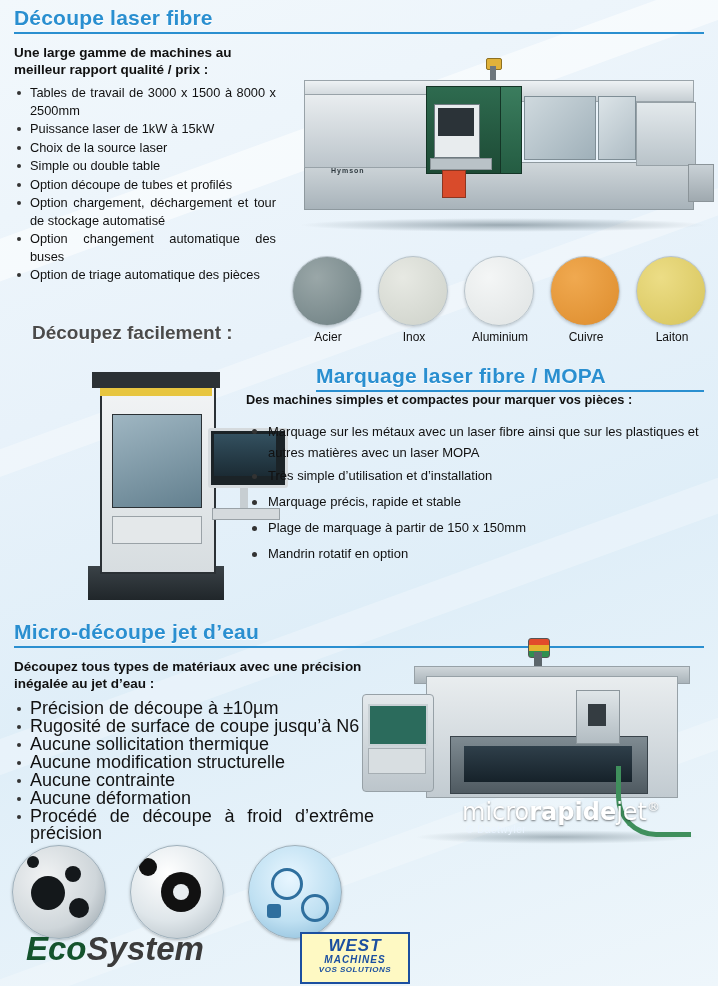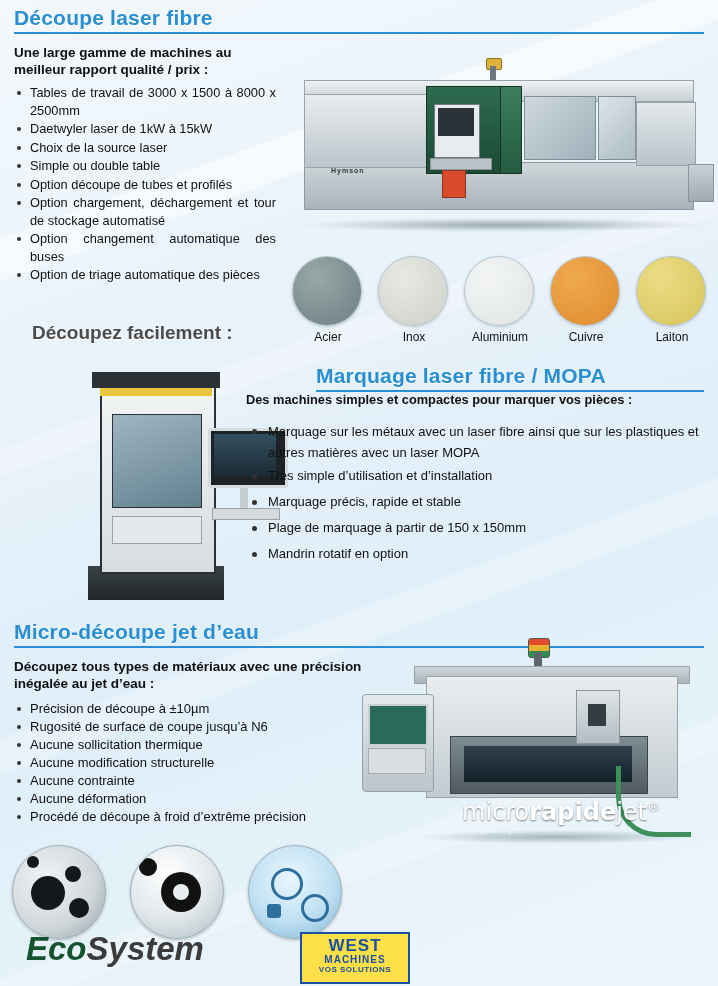--- a/index.html
+++ b/index.html
@@ -97,21 +97,21 @@
 
   #sec2-list{position:absolute;left:246px;top:392px;width:458px;}
   #sec2-intro{font-size:12.8px;font-weight:bold;line-height:16px;color:#111;}
   #sec2-list ul{list-style:none;margin:10px 0 0 0;padding:0;}
   #sec2-list ul li{position:relative;padding-left:22px;font-size:13px;line-height:26px;}
   #sec2-list ul li:before{content:"";position:absolute;left:6px;top:11px;width:5px;height:5px;border-radius:50%;background:#333;}
 
   
   #sec3{position:absolute;left:14px;top:620px;width:690px;}
   #sec3-left{position:absolute;left:0;top:38px;width:360px;}
-  #sec3 ul.bul li{font-size:13px;line-height:17px;}
+  #sec3 ul.bul li{font-size:18px;line-height:17px;}
 
   #wj-machine{position:absolute;left:340px;top:28px;width:364px;height:220px;}
   .wj{position:absolute;}
   .wj-body{left:72px;top:28px;width:250px;height:120px;background:linear-gradient(#e9edef,#c2cbd1);border:1px solid #97a1a7;}
   .wj-top{left:60px;top:18px;width:274px;height:16px;background:linear-gradient(#cfd6da,#aab4ba);border:1px solid #97a1a7;}
   .wj-tank{left:96px;top:88px;width:196px;height:56px;background:linear-gradient(#7f8b92,#4f5a61);border:1px solid #39434a;}
   .wj-water{left:110px;top:98px;width:168px;height:36px;background:linear-gradient(#2f3f4a,#16222a);}
   .wj-cnc{left:8px;top:46px;width:70px;height:96px;background:linear-gradient(#e4e9ec,#bcc5cb);border:1px solid #97a1a7;border-radius:4px;}
   .wj-cnc-scr{left:14px;top:56px;width:56px;height:38px;background:#2b6b5c;border:2px solid #c9d1d5;}
   .wj-cnc-kb{left:14px;top:100px;width:56px;height:24px;background:#d8dee1;border:1px solid #a6aeb3;}
@@ -140,42 +140,42 @@
   .sp2 .g3{position:absolute;left:8px;top:12px;width:18px;height:18px;border-radius:50%;background:#111;}
   .sp3{left:240px;top:0;background:radial-gradient(circle at 45% 35%,#e8f6ff,#bfe0f2 55%,#7fb4d4 100%);}
   .sp3 .c1{position:absolute;left:22px;top:22px;width:26px;height:26px;border-radius:50%;border:3px solid #2f6f9e;}
   .sp3 .c2{position:absolute;left:52px;top:48px;width:22px;height:22px;border-radius:50%;border:3px solid #2f6f9e;}
   .sp3 .c3{position:absolute;left:18px;top:58px;width:14px;height:14px;border-radius:3px;background:#2f6f9e;}
 
   
   #footer{position:absolute;left:0;top:930px;width:718px;height:56px;}
   #eco-logo{position:absolute;left:26px;top:0;font-size:33px;font-weight:bold;color:#3b3b3b;font-style:italic;}
   #eco-logo .eco{color:#14532d;}
-  #west-logo{position:absolute;left:300px;top:2px;width:106px;height:48px;background:#fde047;border:2px solid #1b4fa0;text-align:center;}
+  #west-logo{position:absolute;left:300px;top:2px;width:106px;height:48px;background:#fef9c3;border:2px solid #1b4fa0;text-align:center;font-style:italic;}
   #west-logo .w1{color:#1b4fa0;font-weight:bold;font-size:17px;line-height:17px;margin-top:3px;letter-spacing:1px;}
   #west-logo .w2{color:#1b4fa0;font-weight:bold;font-size:10px;line-height:11px;letter-spacing:1px;}
   #west-logo .w3{color:#1b4fa0;font-weight:bold;font-size:8px;line-height:9px;letter-spacing:.5px;}
 </style>
 </head>
 <body>
 
 <div class="bg-streak s1"></div>
 <div class="bg-streak s2"></div>
 <div class="bg-streak s3"></div>
 <div class="bg-streak s4"></div>
 
 <div id="sec1">
   <h1 class="section">Découpe laser fibre</h1>
   <div class="rule"></div>
 
   <div id="sec1-left">
     <div class="intro">Une large gamme de machines au meilleur rapport qualité / prix :</div>
     <ul class="bul">
       <li>Tables de travail de 3000 x 1500 à 8000 x 2500mm</li>
-      <li>Daetwyler laser de 1kW à 15kW</li>
+      <li>Puissance laser de 1kW à 15kW</li>
       <li>Choix de la source laser</li>
       <li>Simple ou double table</li>
       <li>Option découpe de tubes et profilés</li>
       <li>Option chargement, déchargement et tour de stockage automatisé</li>
       <li>Option changement automatique des buses</li>
       <li>Option de triage automatique des pièces</li>
     </ul>
   </div>
 
   <div id="laser-machine">

